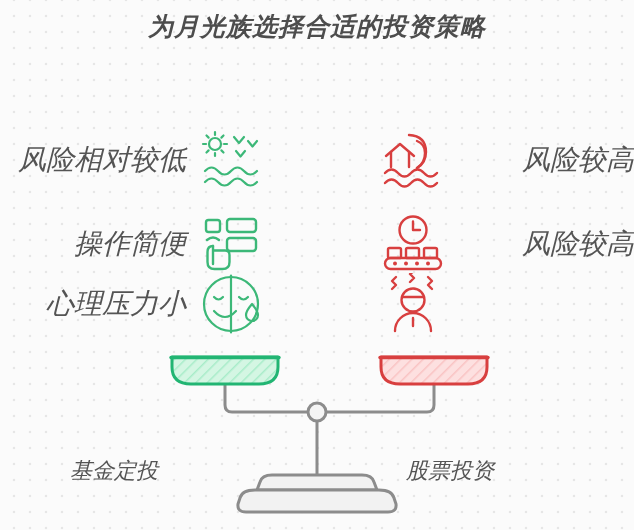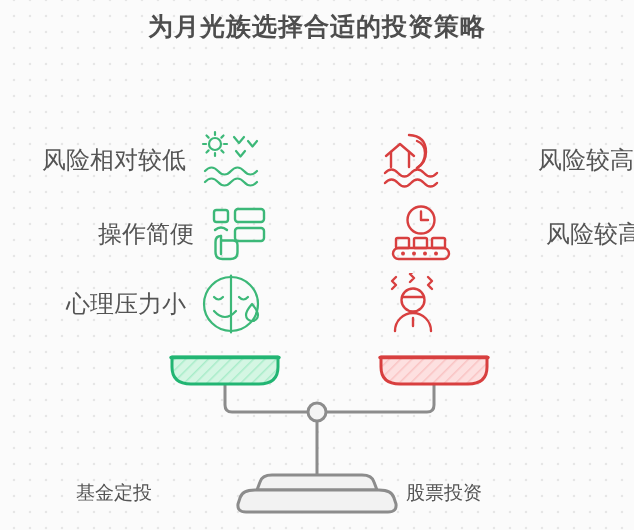--- a/index.html
+++ b/index.html
@@ -16,20 +16,21 @@
   #infographic {
     position: relative;
     width: 634px;
     height: 530px;
     background-color: #fbfbfb;
     background-image:
       radial-gradient(circle, #e6e6e6 1.4px, rgba(230,230,230,0) 1.6px);
     background-size: 16px 16px;
     background-position: 6px 8px;
     overflow: hidden;
+    font-style: italic;
   }
 
   
   #title {
     position: absolute;
     top: 8px;
     left: 0;
     width: 634px;
     text-align: center;
     font-size: 25px;
@@ -51,25 +52,25 @@
     left: 0;
     width: 262px;
     justify-content: flex-end;
   }
   .row.right {
     left: 382px;
     width: 252px;
     justify-content: space-between;
   }
   .row-1 { top: 124px; }
-  .row-2 { top: 198px; margin-left: 8px; }
+  .row-2 { top: 208px; }
   .row-3 { top: 268px; }
 
   .feature-label {
-    font-size: 24px;
+    font-size: 28px;
     color: #545454;
     white-space: nowrap;
     line-height: 30px;
   }
   .row.left .feature-label { margin-right: 14px; }
   .row.right .feature-label { margin-left: 14px; }
 
   .feature-icon {
     width: 62px;
     height: 62px;
@@ -82,22 +83,22 @@
     position: absolute;
     left: 0;
     top: 340px;
     width: 634px;
     height: 190px;
   }
 
   
   .bottom-label {
     position: absolute;
-    top: 478px;
-    font-size: 19px;
+    top: 456px;
+    font-size: 22px;
     color: #545454;
     white-space: nowrap;
     line-height: 30px;
   }
   #bottom-left { left: 0; width: 228px; text-align: center; }
   #bottom-right { left: 406px; width: 228px; text-align: left; }
 </style>
 </head>
 <body>
 

